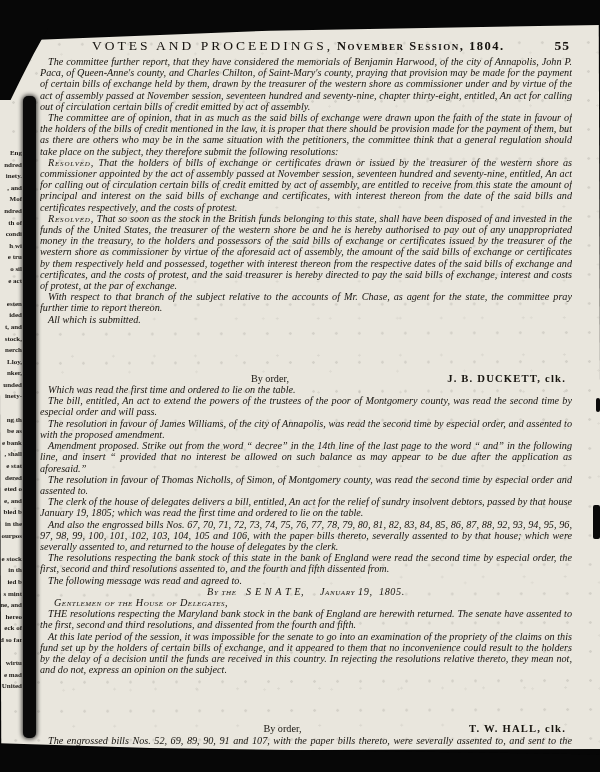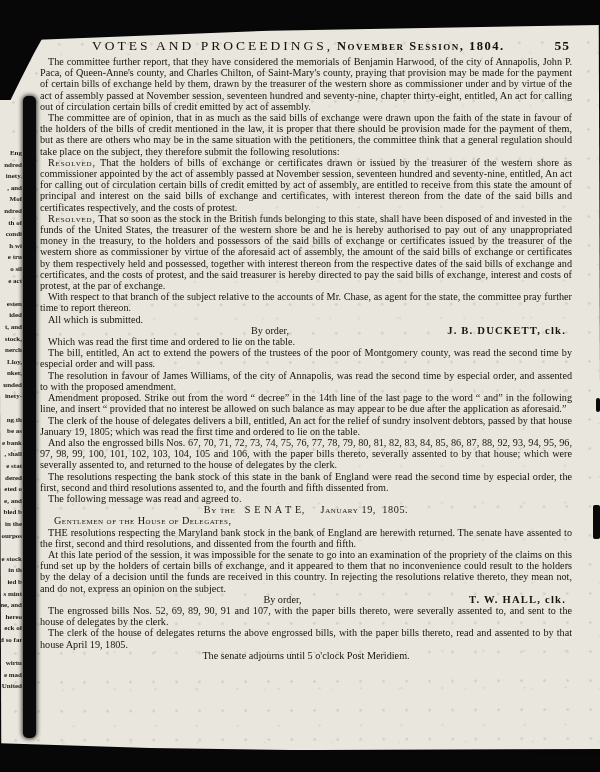--- a/index.html
+++ b/index.html
@@ -54,27 +54,27 @@
   .header-title { flex:1; text-align:center; white-space:nowrap; }
   .header-main { font-size:13.5px; font-weight:normal; letter-spacing:3px; }
   .header-session { font-size:12.5px; font-weight:bold; font-variant:small-caps; letter-spacing:1.5px; }
   .header-page { font-size:13.5px; font-weight:bold; padding-right:14px; letter-spacing:1px; }
 
   .body-text {
     position:absolute; left:40px; right:28px; top:56px; bottom:26px; overflow:hidden;
     font-size:10.2px; line-height:11.2px; color:#17140f;
     text-align:justify;
   }
-  .para { margin:0; text-indent:8px; }
+  .para { margin:0; text-indent:8px;font-style:italic; }
   .para.center { text-align:center; text-indent:0; }
   .para.pre { white-space:pre; }
   .para.smallcaps { font-variant:small-caps; letter-spacing:0.6px; }
   .para.salutation { text-align:left; text-indent:14px; font-variant:small-caps; letter-spacing:0.5px; }
   .lead { font-variant:small-caps; letter-spacing:0.8px;margin-top:36px; }
-  .byline { display:flex; align-items:baseline; }
+  .byline { display:flex; align-items:baseline;margin-top:48px; }
   .byline .spacer-l { flex:1.2; }
   .byline .spacer-m { flex:0.9; }
   .byline .sig { letter-spacing:1.2px; font-weight:bold; font-size:10.6px; padding-right:6px; }
 </style>
 </head>
 <body>
 
 <div class="scan">
   <div class="page"></div>
 
@@ -153,20 +153,21 @@
       <div class="byline">
         <span class="spacer-l"></span>
         <span>By order,</span>
         <span class="spacer-m"></span>
         <span class="sig">J. B. DUCKETT, clk.</span>
       </div>
       <p class="para">Which was read the first time and ordered to lie on the table.</p>
       <p class="para">The bill, entitled, An act to extend the powers of the trustees of the poor of Montgomery county, was read the second time by especial order and will pass.</p>
       <p class="para">The resolution in favour of James Williams, of the city of Annapolis, was read the second time by especial order, and assented to with the proposed amendment.</p>
       <p class="para">Amendment proposed.  Strike out from the word “ decree” in the 14th line of the last page to the word “ and” in the following line, and insert “ provided that no interest be allowed on such balance as may appear to be due after the application as aforesaid.”</p>
+      <p class="para">The resolution in favour of Thomas Nicholls, of Simon, of Montgomery county, was read the second time by especial order and assented to.</p>
       <p class="para">The clerk of the house of delegates delivers a bill, entitled, An act for the relief of sundry insolvent debtors, passed by that house January 19, 1805; which was read the first time and ordered to lie on the table.</p>
       <p class="para">And also the engrossed bills Nos. 67, 70, 71, 72, 73, 74, 75, 76, 77, 78, 79, 80, 81, 82, 83, 84, 85, 86, 87, 88, 92, 93, 94, 95, 96, 97, 98, 99, 100, 101, 102, 103, 104, 105 and 106, with the paper bills thereto, severally assented to by that house; which were severally assented to, and returned to the house of delegates by the clerk.</p>
       <p class="para">The resolutions respecting the bank stock of this state in the bank of England were read the second time by especial order, the first, second and third resolutions assented to, and the fourth and fifth dissented from.</p>
       <p class="para">The following message was read and agreed to.</p>
       <p class="para center smallcaps pre">By the   S E N A T E,     January 19,  1805.</p>
       <p class="para salutation">Gentlemen of the House of Delegates,</p>
       <p class="para">THE resolutions respecting the Maryland bank stock in the bank of England are herewith returned.  The senate have assented to the first, second and third resolutions, and dissented from the fourth and fifth.</p>
       <p class="para">At this late period of the session, it was impossible for the senate to go into an examination of the propriety of the claims on this fund set up by the holders of certain bills of exchange, and it appeared to them that no inconvenience could result to the holders by the delay of a decision until the funds are received in this country. In rejecting the resolutions relative thereto, they mean not, and do not, express an opinion on the subject.</p>
       <div class="byline">
         <span class="spacer-l"></span>

